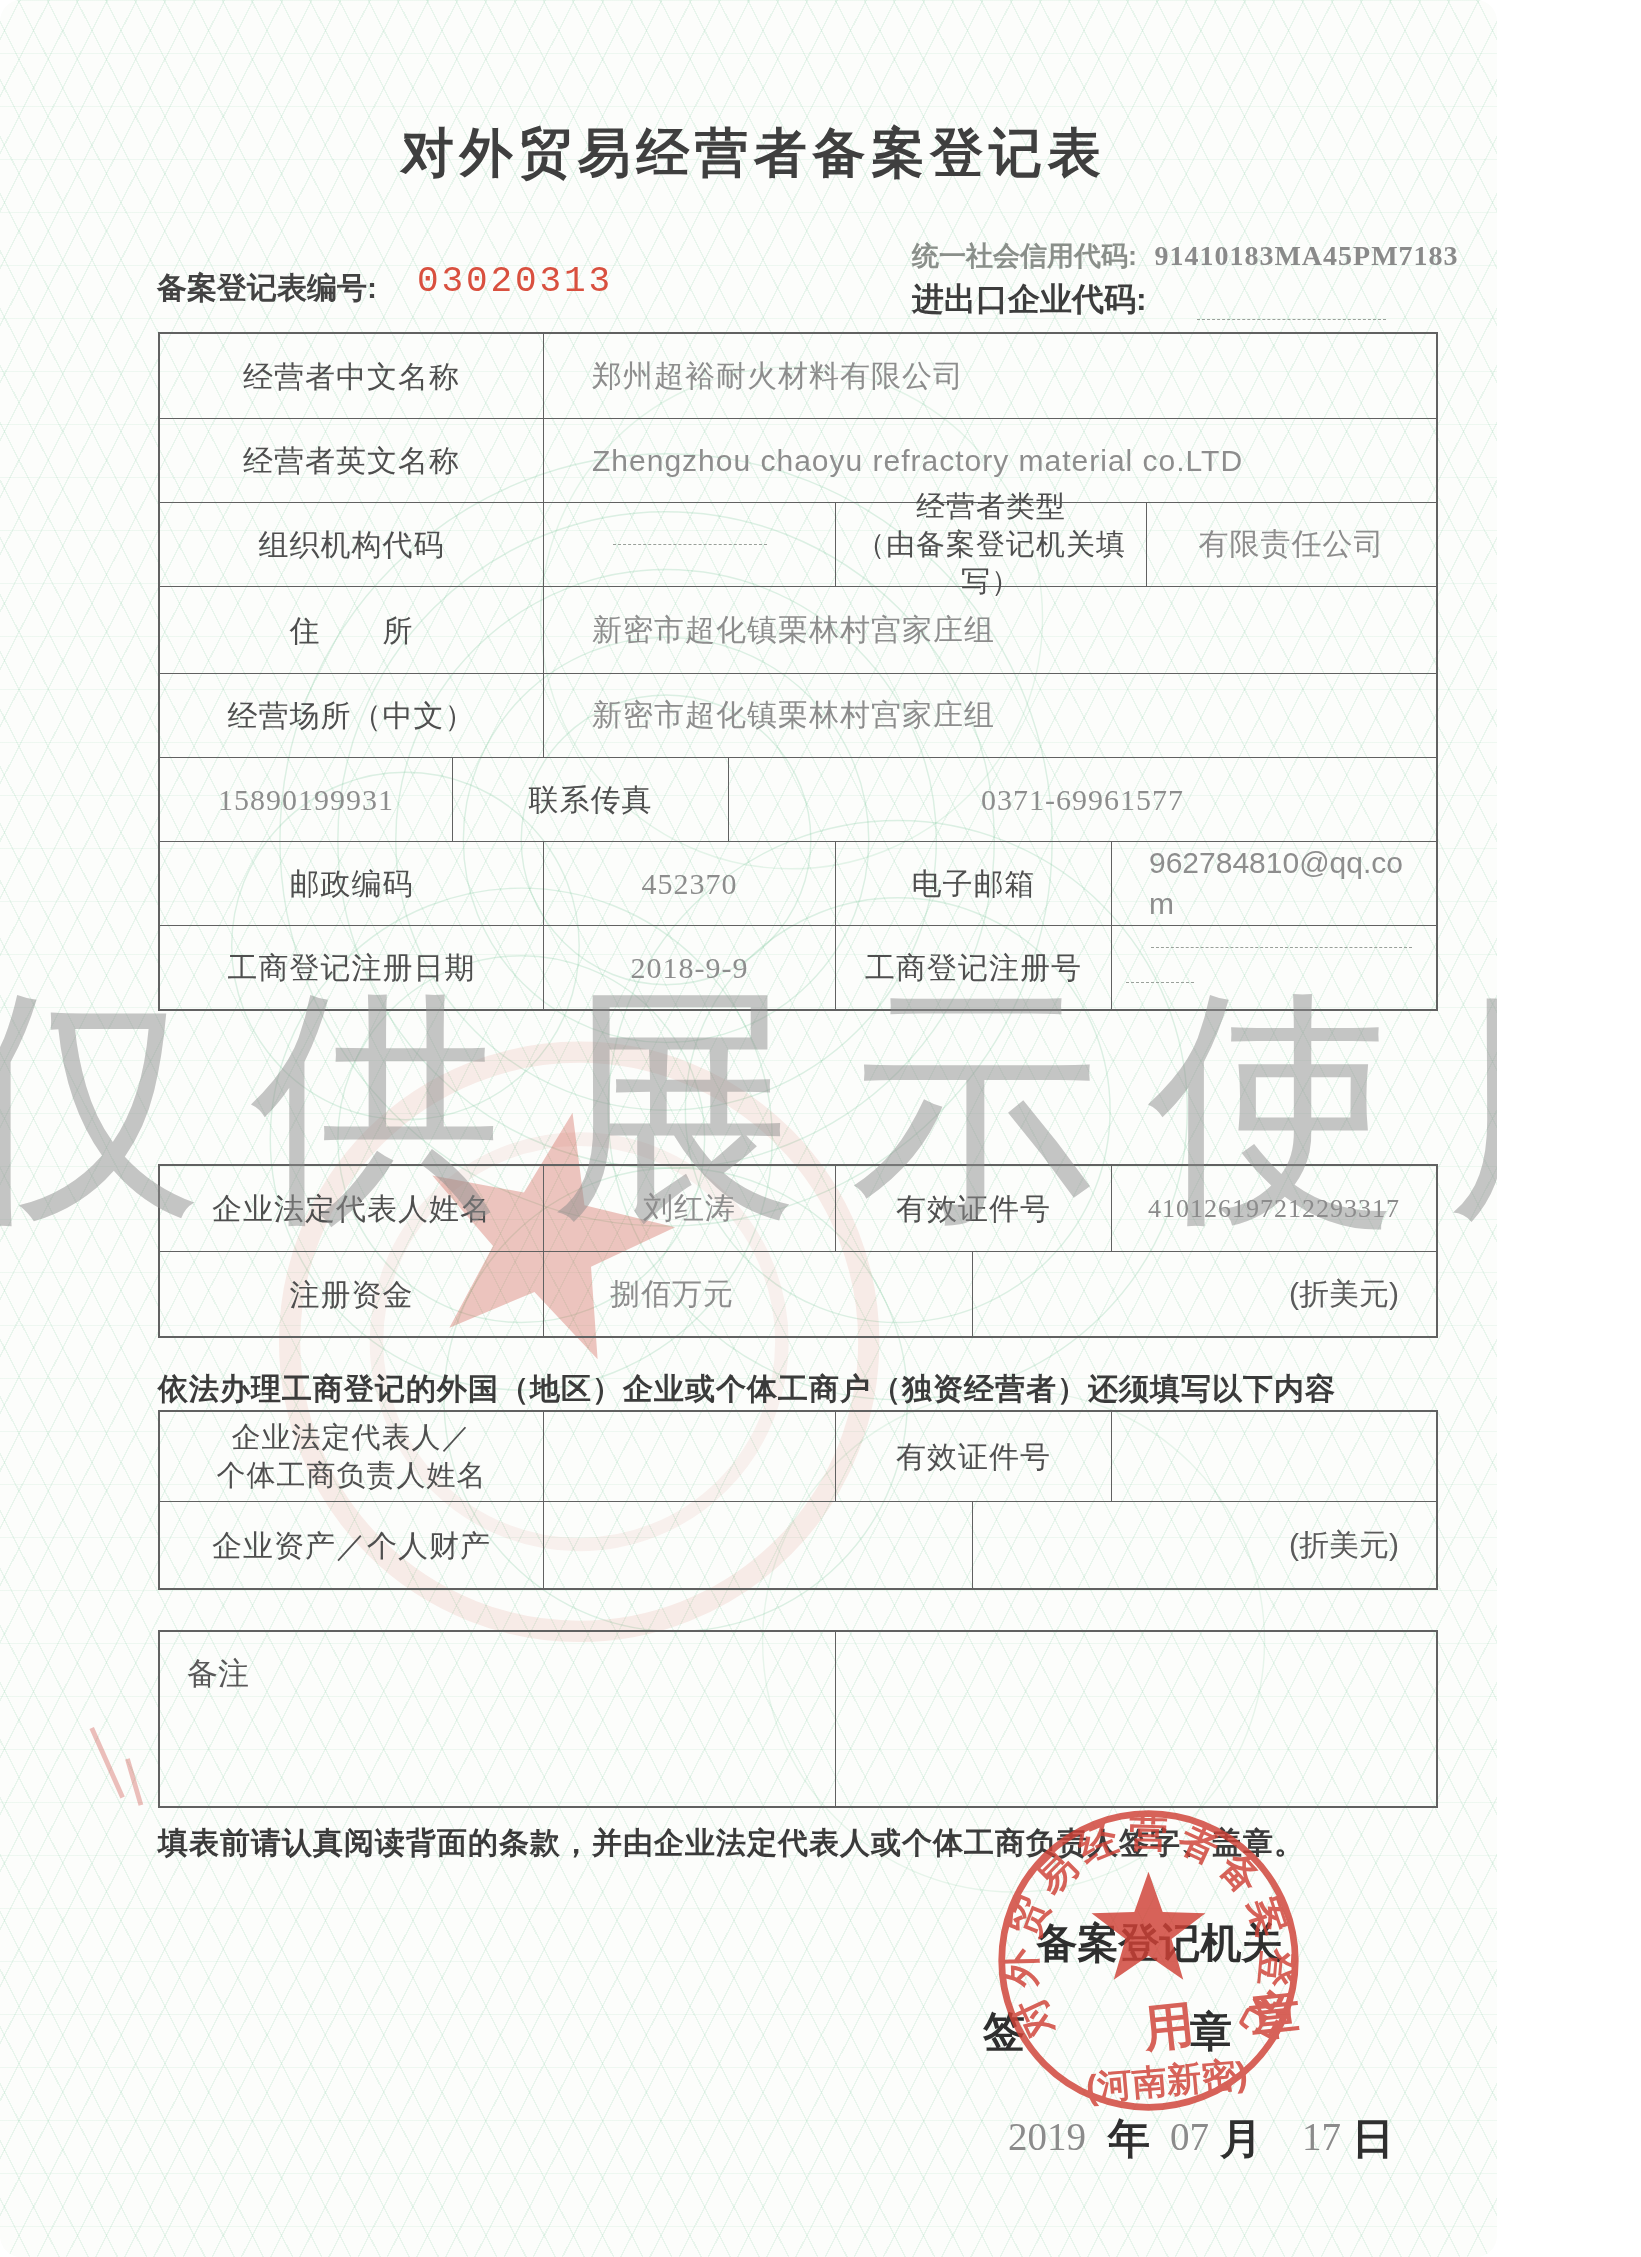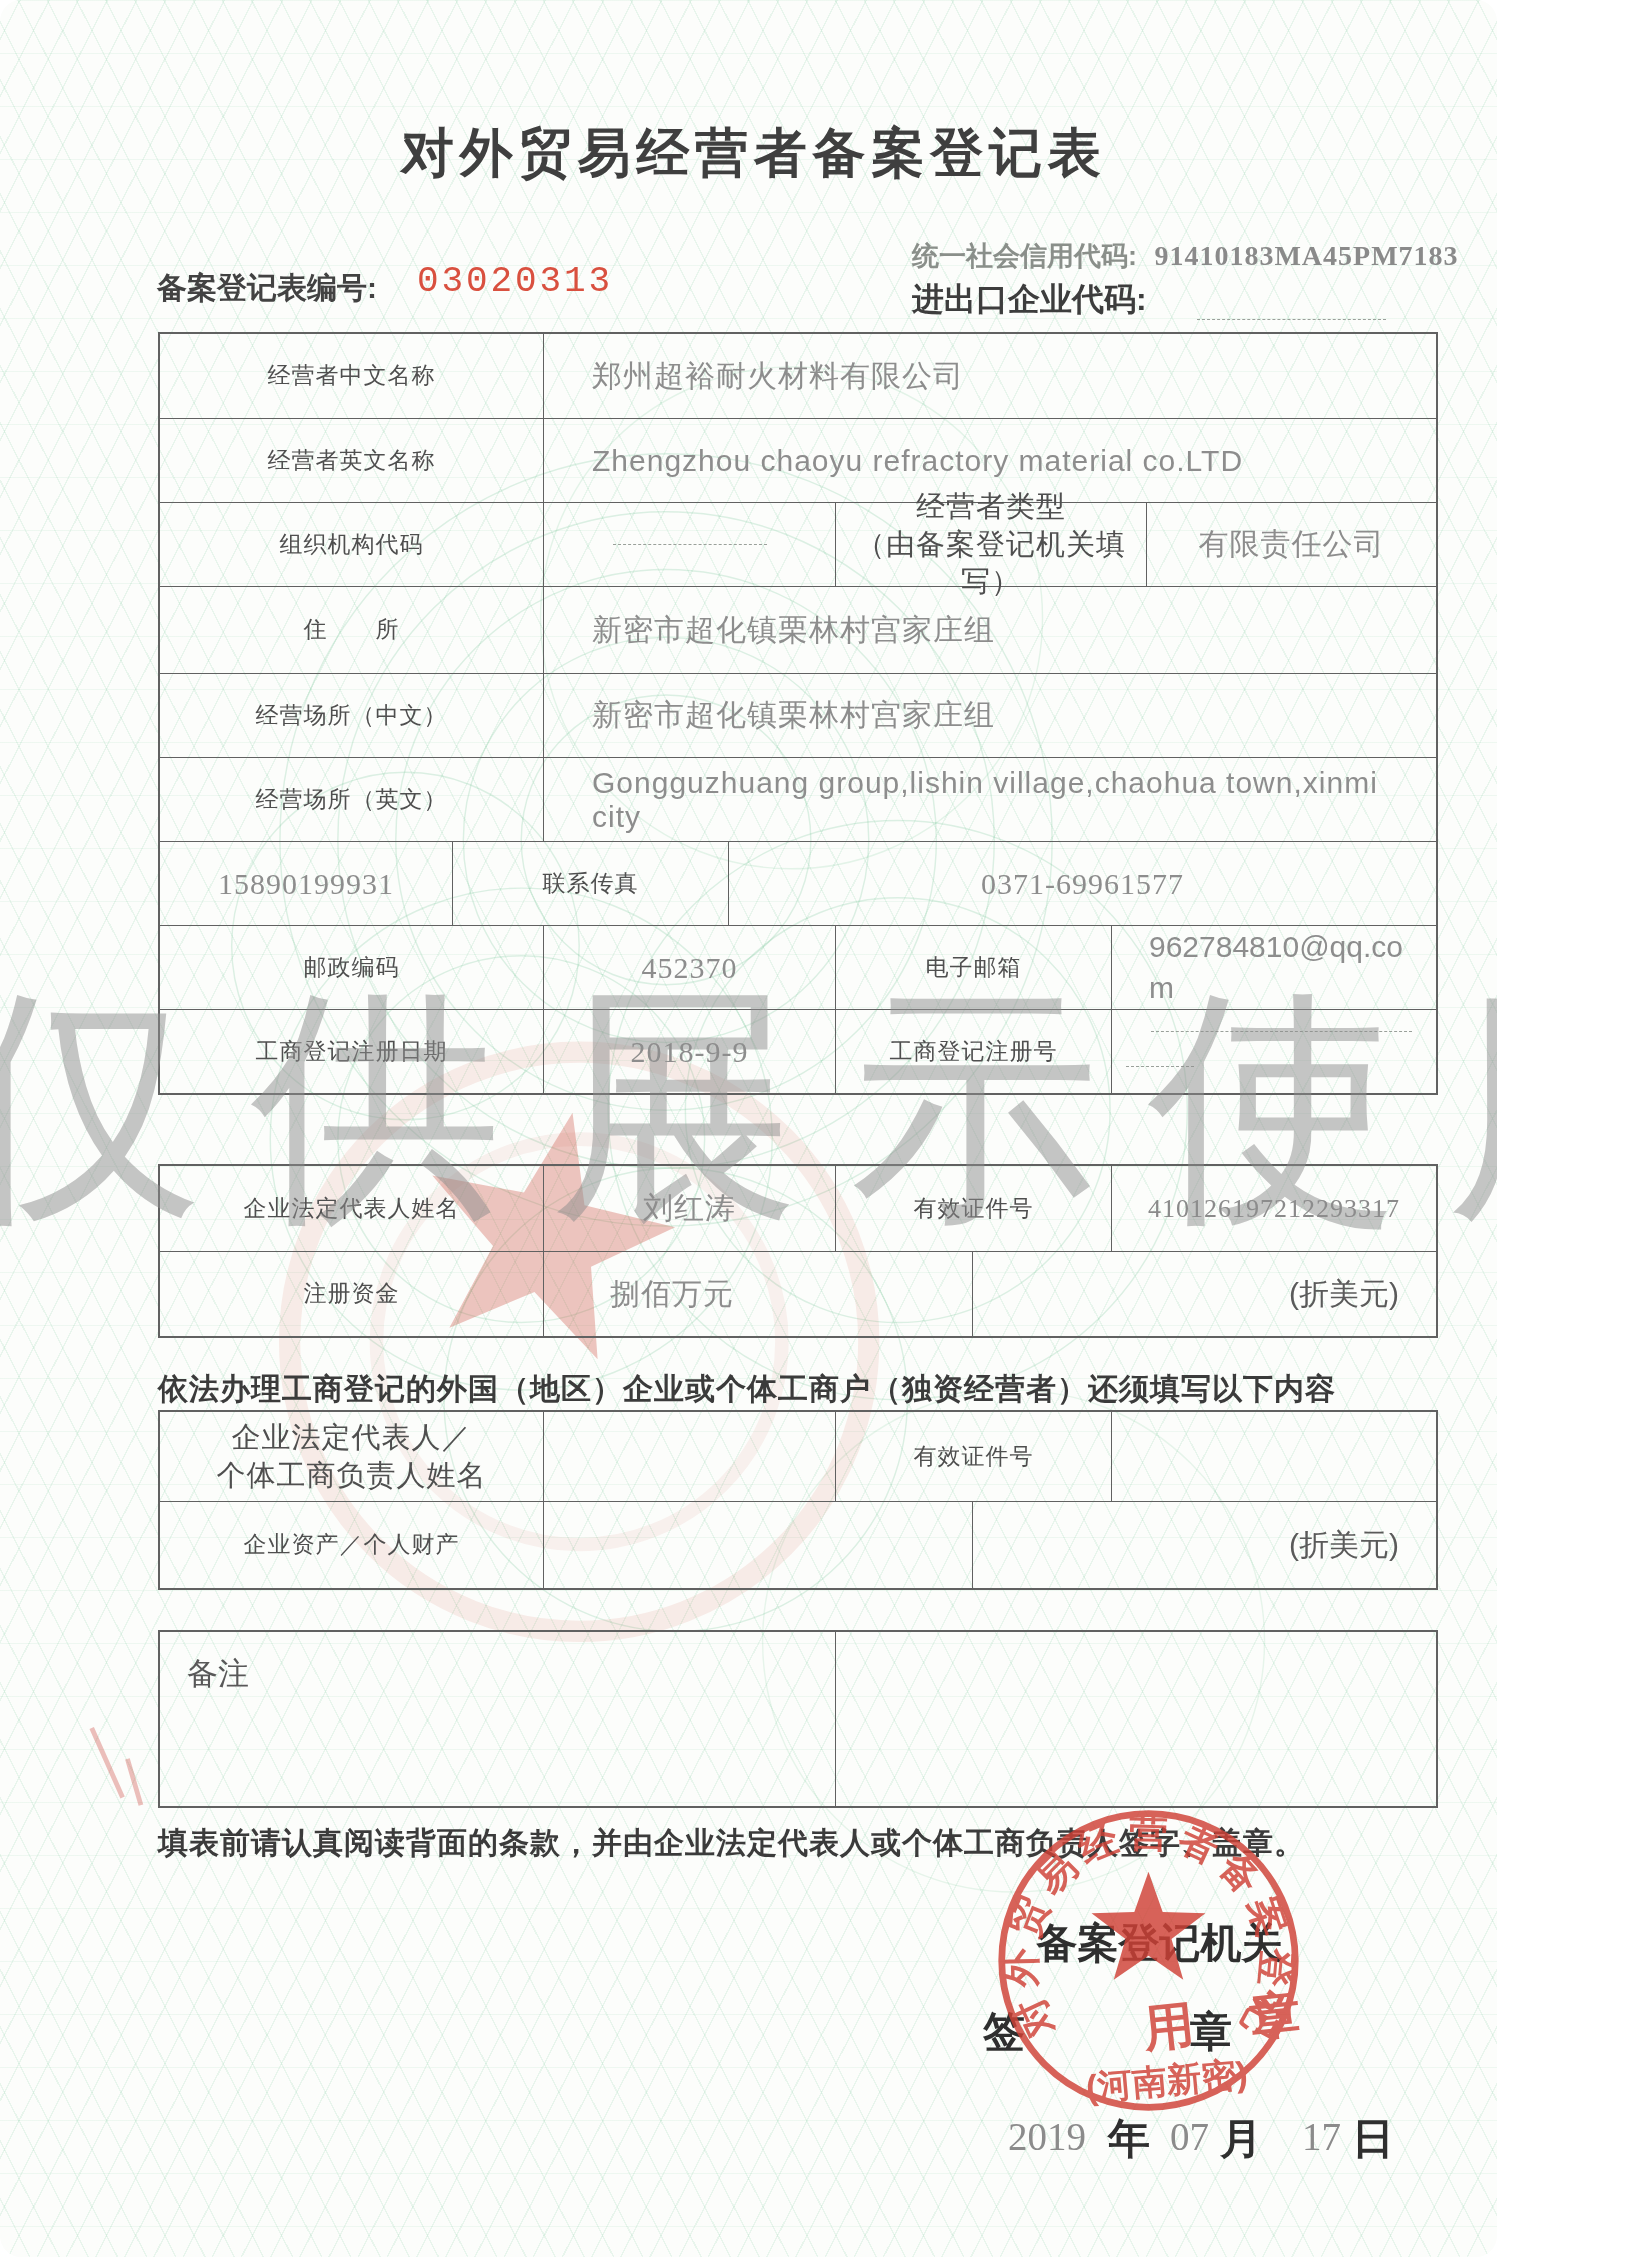--- a/index.html
+++ b/index.html
@@ -51,21 +51,21 @@
   .trow:first-child{border-top:none;}
   .tcell{border-left:1.9px solid var(--line);display:flex;align-items:center;justify-content:center;box-sizing:border-box;position:relative;flex-direction:column;}
   .tcell:first-child{border-left:none;}
   .w-label{width:383px;flex:none;}
   .w-c2{width:292px;flex:none;}
   .w-c3{width:276px;flex:none;}
   .w-c3b{width:311px;flex:none;}
   .w-mid{width:429px;flex:none;}
   .w-rest{flex:1;}
   .h87{height:84px;} .h88{height:85px;} .h92{height:89px;} .h90{height:87px;justify-content:space-between;} .h180{height:174px;}
-  .lbl{font-size:23px;color:var(--label);letter-spacing:1px;text-align:center;line-height:1.3;}
+  .lbl{font-size:30px;color:var(--label);letter-spacing:1px;text-align:center;line-height:1.3;}
   .lbl-sm{font-size:29px;}
   .val{font-size:30px;color:var(--val);letter-spacing:1px;}
   .val-serif{font-family:"Liberation Serif",serif;}
   .val-left{align-items:flex-start;justify-content:center;}
   .val-left .val{padding-left:48px;}
   .cell-left{align-items:flex-start;}
   .note-cell{align-items:flex-end;justify-content:center;}
   .note{font-size:30px;color:#5a5a5a;padding-right:37px;}
   .email-val{font-size:30px;color:var(--val);word-break:break-all;text-align:left;padding:0 9.7px 0 37px;line-height:1.35;}
   .idnum{font-family:"Liberation Serif",serif;font-size:26px;color:#8a8a8a;letter-spacing:1px;}
@@ -160,28 +160,20 @@
       </div>
       <div class="trow h87">
         <div class="tcell w-label">
             <span class="lbl">经营场所（中文）</span>
           </div>
         <div class="tcell w-rest val-left">
             <span class="val">新密市超化镇栗林村宫家庄组</span>
           </div>
       </div>
       <div class="trow h87">
-        <div class="tcell w-label">
-            <span class="lbl">经营场所（英文）</span>
-          </div>
-        <div class="tcell w-rest val-left">
-            <span class="val">Gongguzhuang group,lishin village,chaohua town,xinmi city</span>
-          </div>
-      </div>
-      <div class="trow h87">
         <div class="tcell w-c2">
             <span class="val val-serif">15890199931</span>
           </div>
         <div class="tcell w-c3">
             <span class="lbl">联系传真</span>
           </div>
         <div class="tcell w-rest">
             <span class="val val-serif">0371-69961577</span>
           </div>
       </div>

